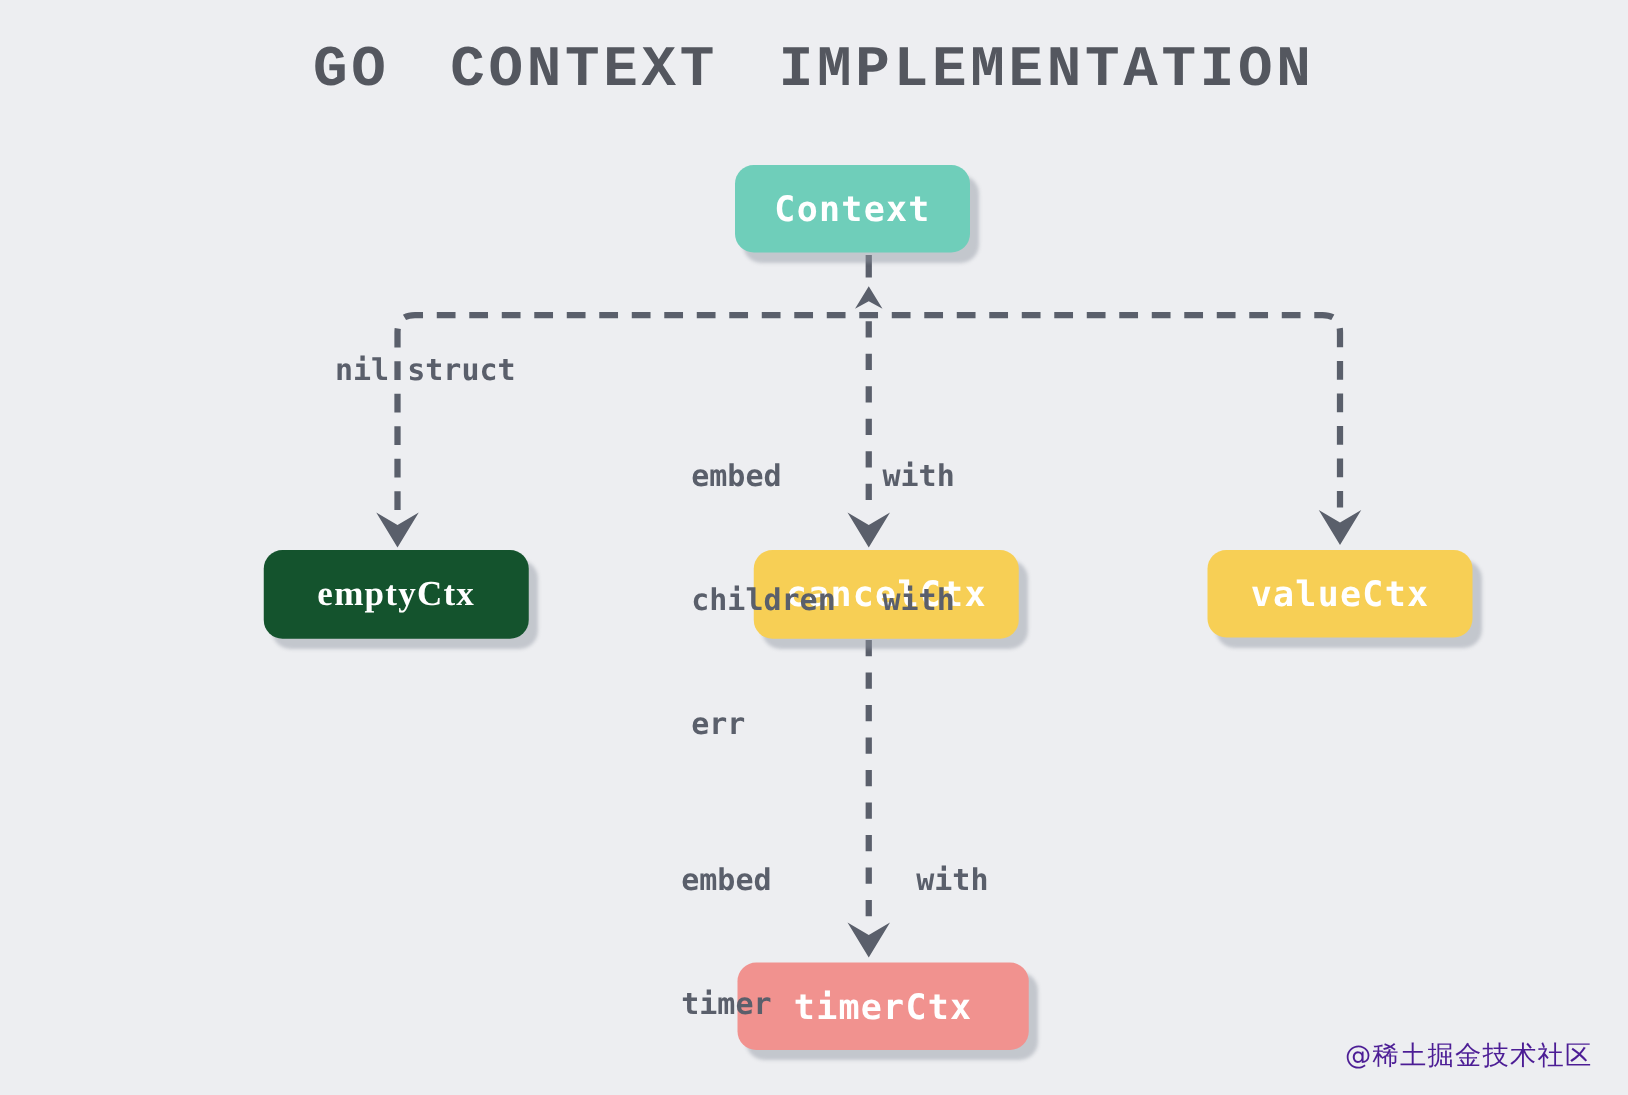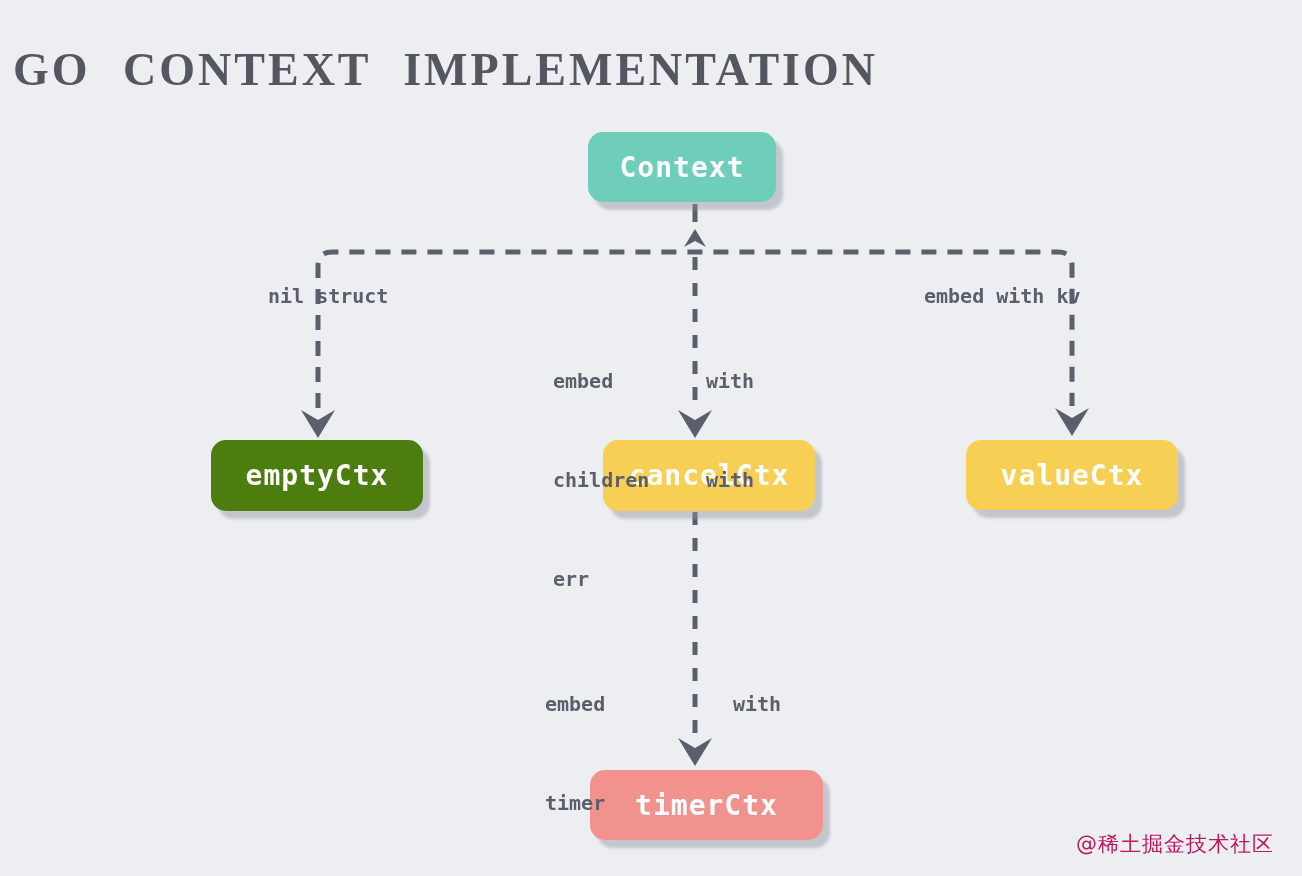--- a/index.html
+++ b/index.html
@@ -13,27 +13,28 @@
     height: 876px;
     background: #EDEEF1;
     overflow: hidden;
     font-family: "DejaVu Sans Mono", monospace;
   }
   .title {
     position: absolute;
     top: 30px;
     left: 0;
     right: 0;
-    font-family: Liberation Serif, serif;
+    text-align: center;
+    font-family: Liberation Mono, monospace;
     font-weight: bold;
     font-size: 46px;
     letter-spacing: 3px;
     word-spacing: 18px;
     color: #54575F;
-    margin: 13px;
+    margin: 0;
   }
   .edges {
     position: absolute;
     left: 0;
     top: 0;
     width: 1302px;
     height: 876px;
   }
   .edge {
     stroke: #5A5F6B;
@@ -59,35 +60,35 @@
   .node-context   { left: 588px; top: 132px; width: 188px; height: 70px; }
   .node-emptyctx  { left: 211px; top: 440px; width: 212px; height: 71px; }
   .node-cancelctx { left: 603px; top: 440px; width: 212px; height: 71px; }
   .node-valuectx  { left: 966px; top: 440px; width: 212px; height: 70px; }
   .node-timerctx  { left: 590px; top: 770px; width: 233px; height: 70px; }
   .edge-label {
     position: absolute;
     color: #5A5F6B;
     font-family: "DejaVu Sans Mono", monospace;
     font-weight: bold;
-    font-size: 20px;
+    font-size: 24px;
     line-height: 33px;
     white-space: pre;
   }
   .lbl-nil-struct    { left: 268px; top: 214px; }
   .lbl-embed-with-kv { left: 924px; top: 214px; }
   .lbl-cancel-left   { left: 553px; top: 299px; }
   .lbl-cancel-right  { left: 706px; top: 299px; }
   .lbl-timer-left    { left: 545px; top: 622px; }
   .lbl-timer-right   { left: 733px; top: 622px; }
   .watermark {
     position: absolute;
     right: 28px;
     bottom: 18px;
-    color: #be185d;
+    color: #4c1d95;
     font-family: "DejaVu Sans", sans-serif;
     font-size: 21px;
     letter-spacing: 1px;
   }
 </style>
 </head>
 <body>
 
 <div class="canvas">
 
@@ -107,38 +108,35 @@
 
     <path class="arrowhead" d="M 301 410 L 318 438 L 335 410 L 318 420 Z"></path>
     <path class="arrowhead" d="M 678 410 L 695 438 L 712 410 L 695 420 Z"></path>
     <path class="arrowhead" d="M 1055 408 L 1072 436 L 1089 408 L 1072 418 Z"></path>
     <path class="arrowhead" d="M 678 738 L 695 766 L 712 738 L 695 748 Z"></path>
   </svg>
 
   <div class="node node-context" style="background: rgb(111, 206, 186);">
     <span>Context</span>
   </div>
-  <div class="node node-emptyctx" style="background: #4d7c0f;">
+  <div class="node node-emptyctx" style="background: #14532d; font-family: Liberation Serif, serif;">
     <span>emptyCtx</span>
   </div>
   <div class="node node-cancelctx" style="background: rgb(247, 207, 85);">
     <span>cancelCtx</span>
   </div>
   <div class="node node-valuectx" style="background: rgb(247, 207, 85);">
     <span>valueCtx</span>
   </div>
   <div class="node node-timerctx" style="background: rgb(241, 146, 143);">
     <span>timerCtx</span>
   </div>
 
   <div class="edge-label lbl-nil-struct">
     <div>nil struct</div>
-  </div>
-  <div class="edge-label lbl-embed-with-kv">
-    <div>embed with kv</div>
   </div>
   <div class="edge-label lbl-cancel-left">
     <div>embed</div>
     <div>children</div>
     <div>err</div>
   </div>
   <div class="edge-label lbl-cancel-right">
     <div>with</div>
     <div>with</div>
   </div>

